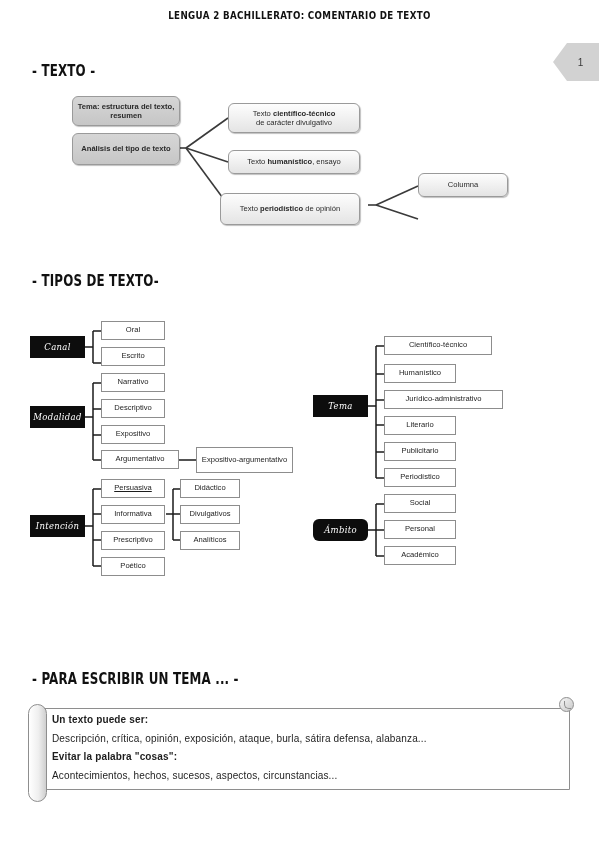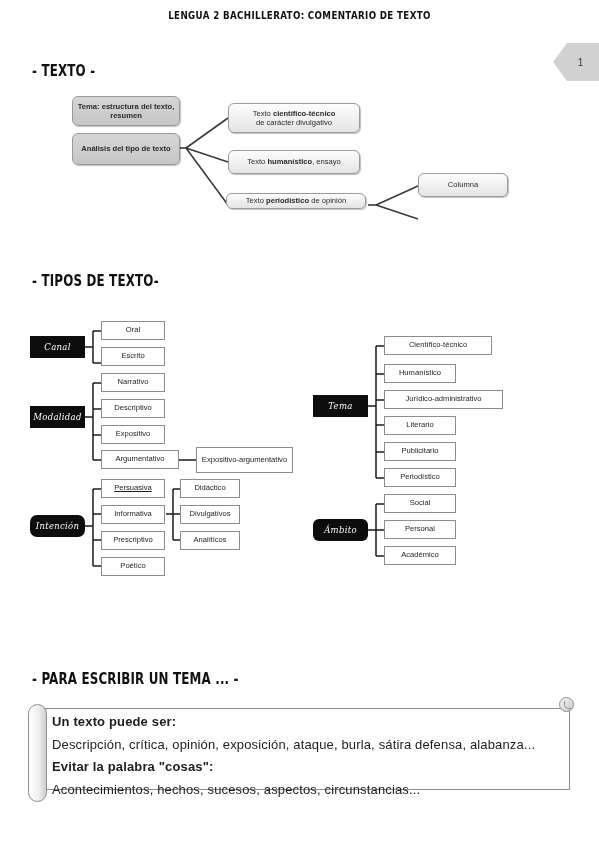--- a/index.html
+++ b/index.html
@@ -123,21 +123,21 @@
   .curl-tr:after{
     content:"";position:absolute;left:4px;top:3px;
     width:6px;height:7px;
     border:1px solid #8e8e8e;border-top:none;border-right:none;
     border-bottom-left-radius:5px;
   }
   .note-lines{
     position:absolute;left:52px;top:714px;width:500px;
   }
   .note-line{
-    font-size:13px;
+    font-size:10px;
     color:#1d1d1d;
     margin-bottom:7.5px;
     letter-spacing:.15px;
     white-space:nowrap;
   }
   .note-line.hdr{font-weight:bold;}
 </style>
 </head>
 <body>
 
@@ -167,21 +167,21 @@
   <div class="gbox dark" style="left:72px;top:133px;width:108px;height:32px;">Análisis del tipo de texto</div>
 
   <div class="gbox lite" style="left:228px;top:103px;width:132px;height:30px;">
     <span><span>Texto </span><b>científico-técnico</b><br><span>de carácter divulgativo</span></span>
   </div>
 
   <div class="gbox lite" style="left:228px;top:150px;width:132px;height:24px;">
     <span><span>Texto </span><b>humanístico</b><span>, ensayo</span></span>
   </div>
 
-  <div class="gbox lite" style="left:226px;top:193px;width:140px;height:16px;">
+  <div class="gbox lite" style="left:220px;top:193px;width:140px;height:32px;">
     <span><span>Texto </span><b>periodístico</b><span> de opinión</span></span>
   </div>
 
   <div class="gbox lite" style="left:418px;top:173px;width:90px;height:24px;">Columna</div>
 
   <div class="sec-h" style="left:32px;top:272px;">- TIPOS DE TEXTO-</div>
 
   <svg class="svg-layer">
     <g stroke="#1a1a1a" stroke-width="1.5" fill="none">
 
@@ -225,21 +225,21 @@
       <line x1="368" y1="530" x2="376" y2="530"></line>
       <line x1="376" y1="504" x2="376" y2="556"></line>
       <line x1="376" y1="504" x2="384" y2="504"></line>
       <line x1="376" y1="530" x2="384" y2="530"></line>
       <line x1="376" y1="556" x2="384" y2="556"></line>
     </g>
   </svg>
 
   <div class="lbl-black" style="left:30px;top:336px;width:55px;height:22px;">Canal</div>
   <div class="lbl-black" style="left:30px;top:406px;width:55px;height:22px;">Modalidad</div>
-  <div class="lbl-black" style="left:30px;top:515px;width:55px;height:22px;border-radius:7px;">Intención</div>
+  <div class="lbl-black" style="left:30px;top:515px;width:55px;height:22px;">Intención</div>
   <div class="lbl-black" style="left:313px;top:395px;width:55px;height:22px;text-align:center;">Tema</div>
   <div class="lbl-black" style="left:313px;top:519px;width:55px;height:22px;border-radius:6px;">Ámbito</div>
 
   <div class="pbox" style="left:101px;top:321px;width:64px;height:19px;">Oral</div>
   <div class="pbox" style="left:101px;top:347px;width:64px;height:19px;">Escrito</div>
 
   <div class="pbox" style="left:101px;top:373px;width:64px;height:19px;">Narrativo</div>
   <div class="pbox" style="left:101px;top:399px;width:64px;height:19px;">Descriptivo</div>
   <div class="pbox" style="left:101px;top:425px;width:64px;height:19px;">Expositivo</div>
   <div class="pbox" style="left:101px;top:450px;width:78px;height:19px;">Argumentativo</div>

